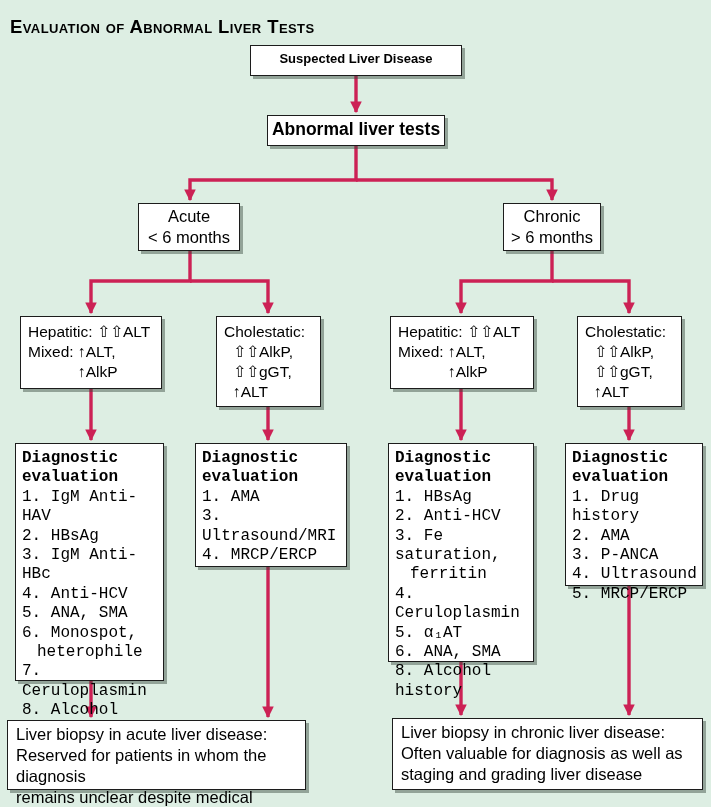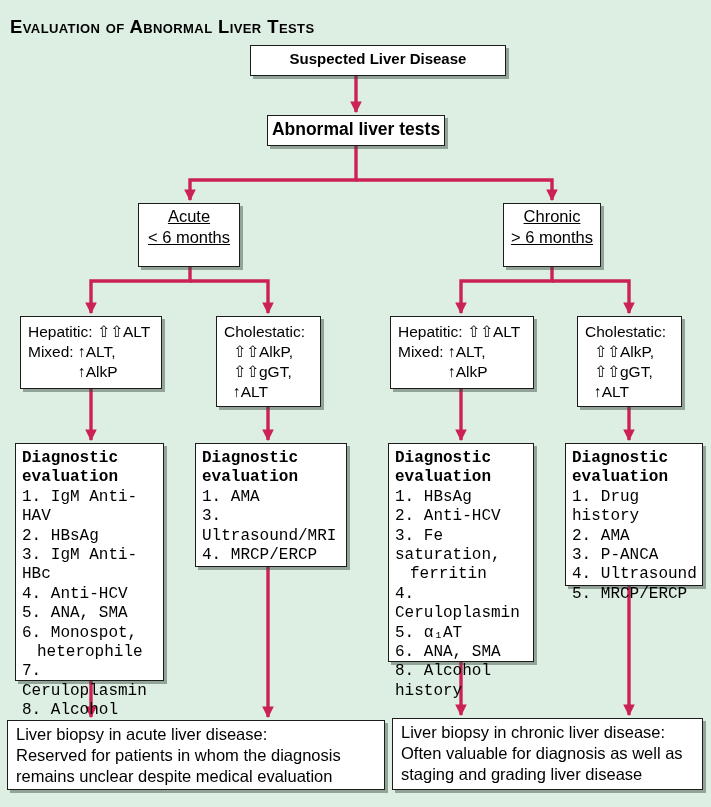--- a/index.html
+++ b/index.html
@@ -23,41 +23,41 @@
     font-size:18.5px;font-weight:bold;font-variant:small-caps;letter-spacing:0.4px;
   }
   .box{
     position:absolute;background:var(--box-background);
     border:1.6px solid var(--box-border);
     box-shadow:3px 3px 0 rgba(55,70,60,0.45);
     box-sizing:border-box;
   }
   .center{text-align:center;}
   .bold{font-weight:bold;}
-  #suspected{left:250px;top:45px;width:256px;height:31px;font-size:15px;line-height:26px;}
+  #suspected{left:250px;top:45px;width:212px;height:31px;font-size:13px;line-height:26px;}
   #abnormal{left:267px;top:115px;width:178px;height:31px;font-size:17.5px;line-height:26px;}
-  #acute,#chronic{font-size:16.5px;line-height:21px;padding-top:2px;height:64px;text-decoration:underline;}
+  #acute,#chronic{font-size:16.5px;line-height:21px;padding-top:2px;height:48px;}
   #acute{left:138px;top:203px;width:102px;}
   #chronic{left:503px;top:203px;width:98px;}
   .cond{font-size:15.5px;line-height:20px;padding:5px 2px 0 7px;}
   #hep-acute{left:20px;top:316px;width:142px;height:73px;}
   #chol-acute{left:216px;top:316px;width:105px;height:91px;}
   #hep-chronic{left:390px;top:316px;width:144px;height:73px;}
   #chol-chronic{left:577px;top:316px;width:105px;height:91px;}
   .ind-alkp{padding-left:50px;}
   .ind-chol{padding-left:9px;}
   .diag{font-size:16px;line-height:19.4px;padding:5px 2px 0 6px;font-family:Liberation Mono, monospace;}
   .diag .hdr{font-weight:bold;}
   #diag1{left:15px;top:443px;width:149px;height:238px;}
   #diag2{left:195px;top:443px;width:152px;height:124px;}
   #diag3{left:388px;top:443px;width:146px;height:219px;}
   #diag4{left:565px;top:443px;width:138px;height:143px;}
   .cont{padding-left:15px;}
   .biopsy{font-size:16.5px;line-height:21px;padding:3px 2px 0 8px;}
-  #biopsy-acute{left:7px;top:720px;width:378px;height:70px;}
+  #biopsy-acute{left:7px;top:720px;width:299px;height:70px;}
   #biopsy-chronic{left:392px;top:718px;width:311px;height:72px;}
 </style>
 </head>
 <body>
 
 <div class="canvas">
 
   <svg class="arrows" width="711" height="807" viewBox="0 0 711 807">
     <defs>
       <marker id="ah" viewBox="0 0 10 10" refX="9" refY="5" markerWidth="3.6" markerHeight="3.4" orient="auto">

